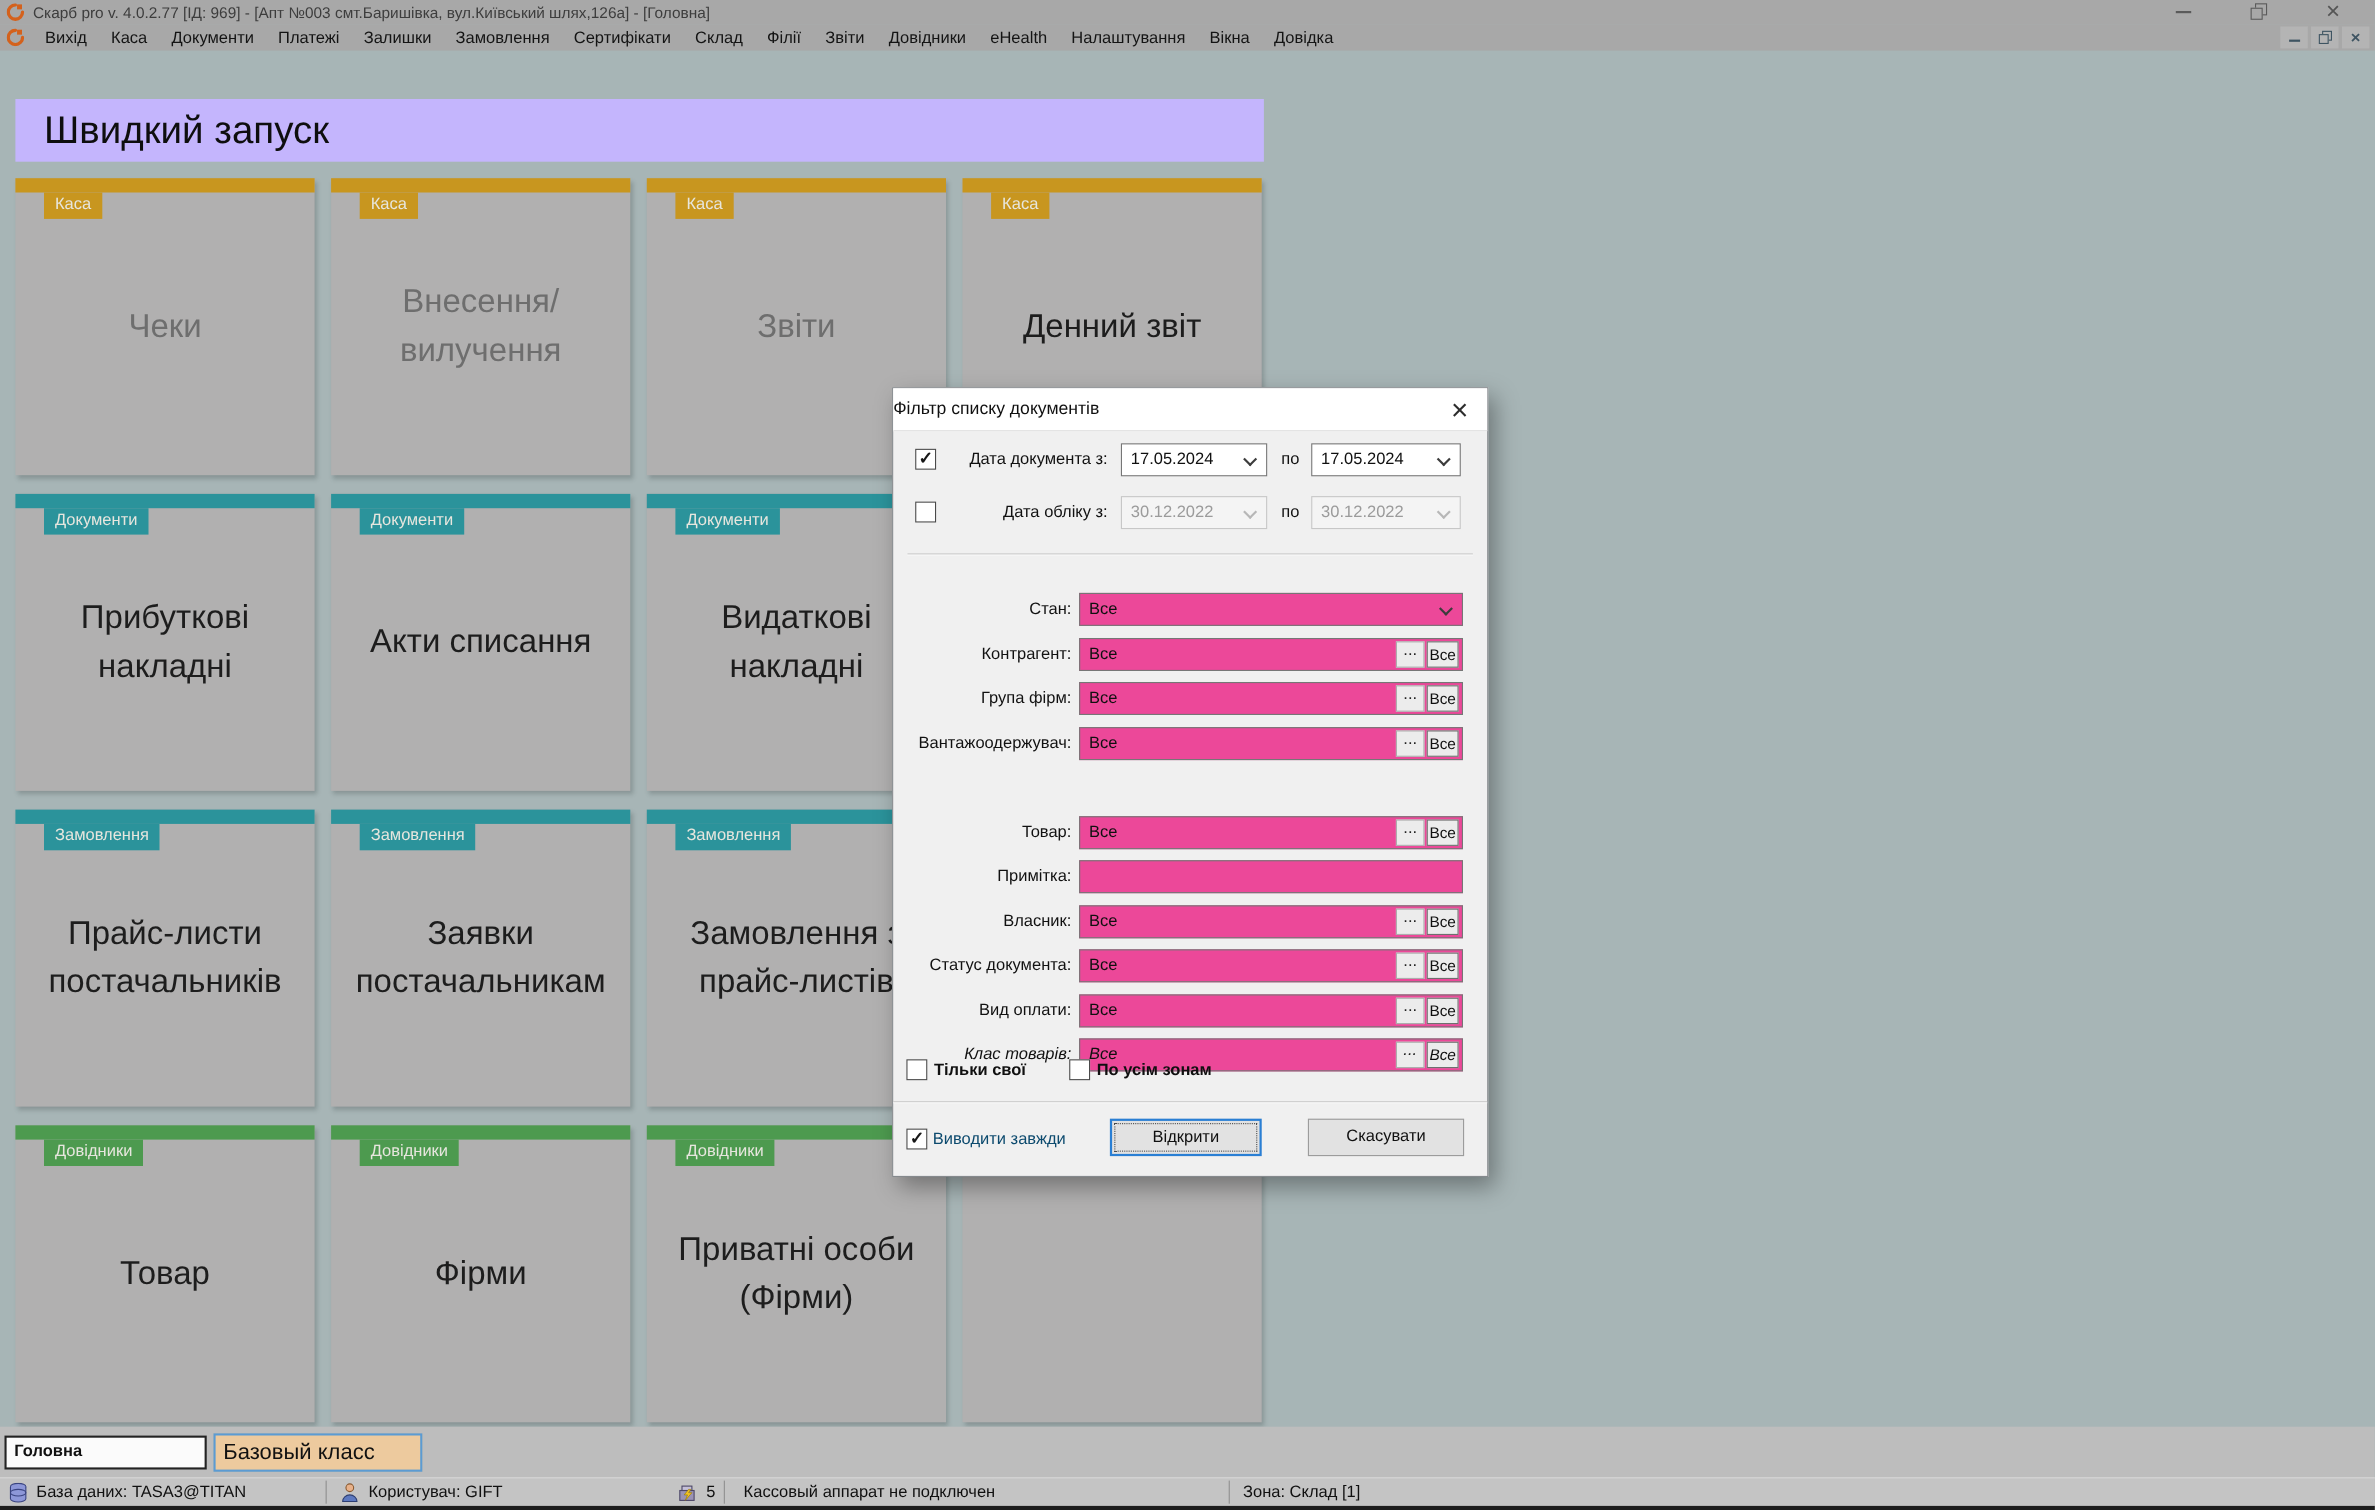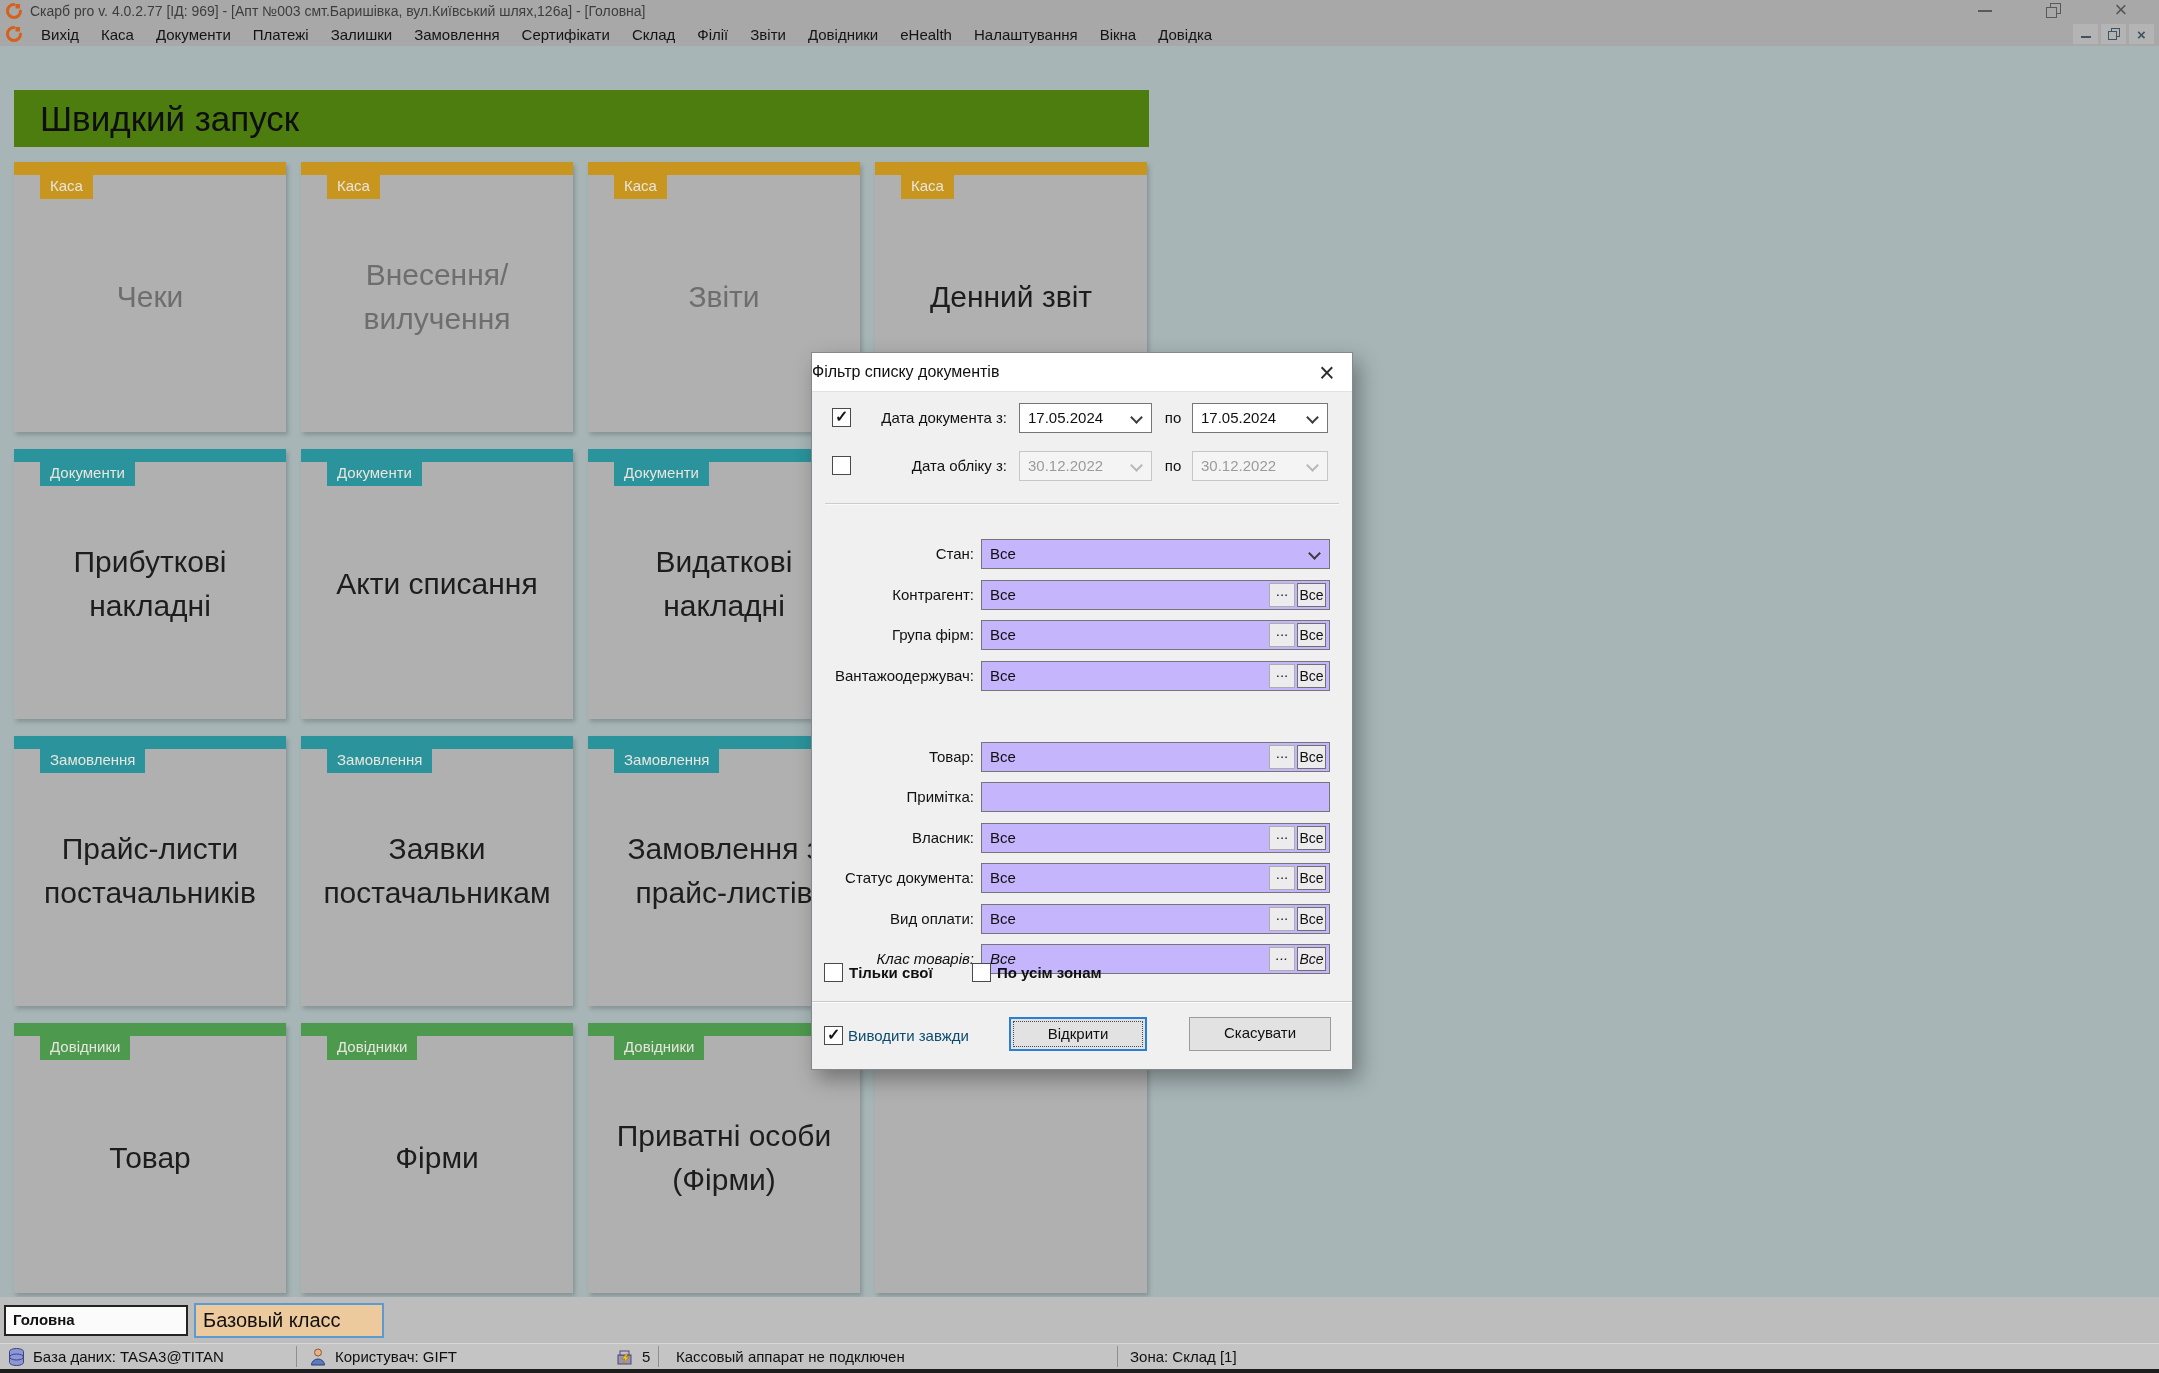--- a/index.html
+++ b/index.html
@@ -22,21 +22,21 @@
   .menubar{position:absolute;left:0;top:22px;width:2159px;height:24px;background:#a8a8a8;display:flex;align-items:center;}
   .menu-items{display:flex;align-items:center;height:100%;}
   .menu-item{font-size:15px;color:#141414;padding:0 11px;white-space:nowrap;}
   .mdi-group{position:absolute;right:5px;top:2px;display:flex;gap:3px;}
   .mdi-btn{width:25px;height:20px;background:#b4b4b4;display:flex;align-items:center;justify-content:center;color:#3e5462;position:relative;}
   .mdi-min::after{content:"";width:10px;height:2px;background:#3e5462;margin-top:6px;}
   .mdi-restore::before{content:"";position:absolute;left:10px;top:4px;width:7px;height:7px;border:1.5px solid #3e5462;}
   .mdi-restore::after{content:"";position:absolute;left:7px;top:7px;width:7px;height:7px;border:1.5px solid #3e5462;background:#b4b4b4;}
   .mdi-close{font-size:15px;font-weight:bold;}
   
-  .ql-header{position:absolute;left:14px;top:90px;width:1135px;height:57px;background:#4d7c0f;display:flex;align-items:center;}
+  .ql-header{position:absolute;left:14px;top:90px;width:1135px;height:57px;background:#c4b5fd;display:flex;align-items:center;}
   .ql-title{font-size:35px;color:#0e0e0e;margin-left:26px;}
   .tile-grid{position:absolute;left:14px;top:162px;width:1133px;display:grid;grid-template-columns:repeat(4,272px);grid-auto-rows:270px;column-gap:15px;row-gap:17px;}
   .tile{position:relative;background:#b1b0b0;box-shadow:2px 3px 4px rgba(55,65,65,0.28);}
   .tile-strip{position:absolute;top:0;left:0;right:0;height:13px;}
   .tile-tag{position:absolute;top:13px;left:26px;font-size:15px;color:#e7e6de;padding:2px 10px 5px 10px;white-space:nowrap;}
   .tile-label{position:absolute;inset:0;box-sizing:border-box;display:flex;align-items:center;justify-content:center;text-align:center;font-size:30px;line-height:1.47;color:#1d1d1d;padding:0 18px;overflow-wrap:break-word;}
   .tile-label.dimmed{color:#6e6e6e;}
   
   .dialog{position:absolute;left:811px;top:352px;width:542px;height:718px;background:#f0f0f0;border:1px solid #85898d;box-sizing:border-box;box-shadow:6px 9px 20px rgba(0,0,0,0.35);z-index:10;}
   .dialog-title{position:absolute;left:0;top:0;right:0;height:39px;background:#ffffff;border-bottom:1px solid #e2e2e2;display:flex;align-items:center;font-size:16px;color:#101010;box-sizing:border-box;}
@@ -51,21 +51,21 @@
   .combo .chev, .field-box .chev{position:absolute;right:10px;top:9px;width:7px;height:7px;border-right:2px solid #3c3c3c;border-bottom:2px solid #3c3c3c;transform:rotate(45deg);}
   .date-from{left:207px;width:133px;}
   .date-to-label{position:absolute;left:348px;width:26px;text-align:center;font-size:15px;line-height:30px;color:#111;}
   .date-to{left:380px;width:136px;}
   .drow2 .combo{background:#f4f4f4;border-color:#c7c7c7;color:#9b9b9b;}
   .drow2 .chev{border-color:#b7b7b7;}
   .sep{position:absolute;left:13px;right:13px;height:1px;background:#cccccc;box-shadow:0 1px 0 #fafafa;}
   .sep1{top:150px;} .sep2{top:648px;left:0;right:0;}
   .frow{position:absolute;left:2px;width:100%;height:30px;margin-top:25px;}
   .field-label{position:absolute;left:0;width:160px;text-align:right;font-size:15px;color:#111;line-height:30px;white-space:nowrap;}
-  .field-box{position:absolute;left:167px;top:0;width:349px;height:30px;background:#c4b5fd;border:1px solid #767676;box-sizing:border-box;font-size:15px;line-height:28px;padding-left:8px;color:#101010;}
+  .field-box{position:absolute;left:167px;top:0;width:349px;height:30px;background:#ec4899;border:1px solid #767676;box-sizing:border-box;font-size:15px;line-height:28px;padding-left:8px;color:#101010;}
   .field-box .chev{display:none;}
   .type-combo .field-box .chev{display:block;}
   .field-more,.field-all{display:none;position:absolute;top:2px;height:24px;background:#ececec;text-align:center;box-sizing:border-box;color:#222;}
   .type-compound .field-more{display:block;right:34px;width:26px;border:1px solid #adadad;font-size:15px;line-height:13px;}
   .type-compound .field-all{display:block;right:3px;width:29px;border:1px solid #6f6f6f;font-size:14px;line-height:22px;color:#101010;}
   .dlg-checkrow{position:absolute;top:609px;left:0;width:100%;height:22px;}
   .cb-own{left:12px;top:1px;} .cb-zones{left:160px;top:1px;}
   .check-label{position:absolute;font-size:15px;font-weight:bold;color:#101010;line-height:22px;white-space:nowrap;}
   .lbl-own{left:37px;} .lbl-zones{left:185px;}
   .dlg-footer{position:absolute;top:660px;left:0;width:100%;height:46px;}

